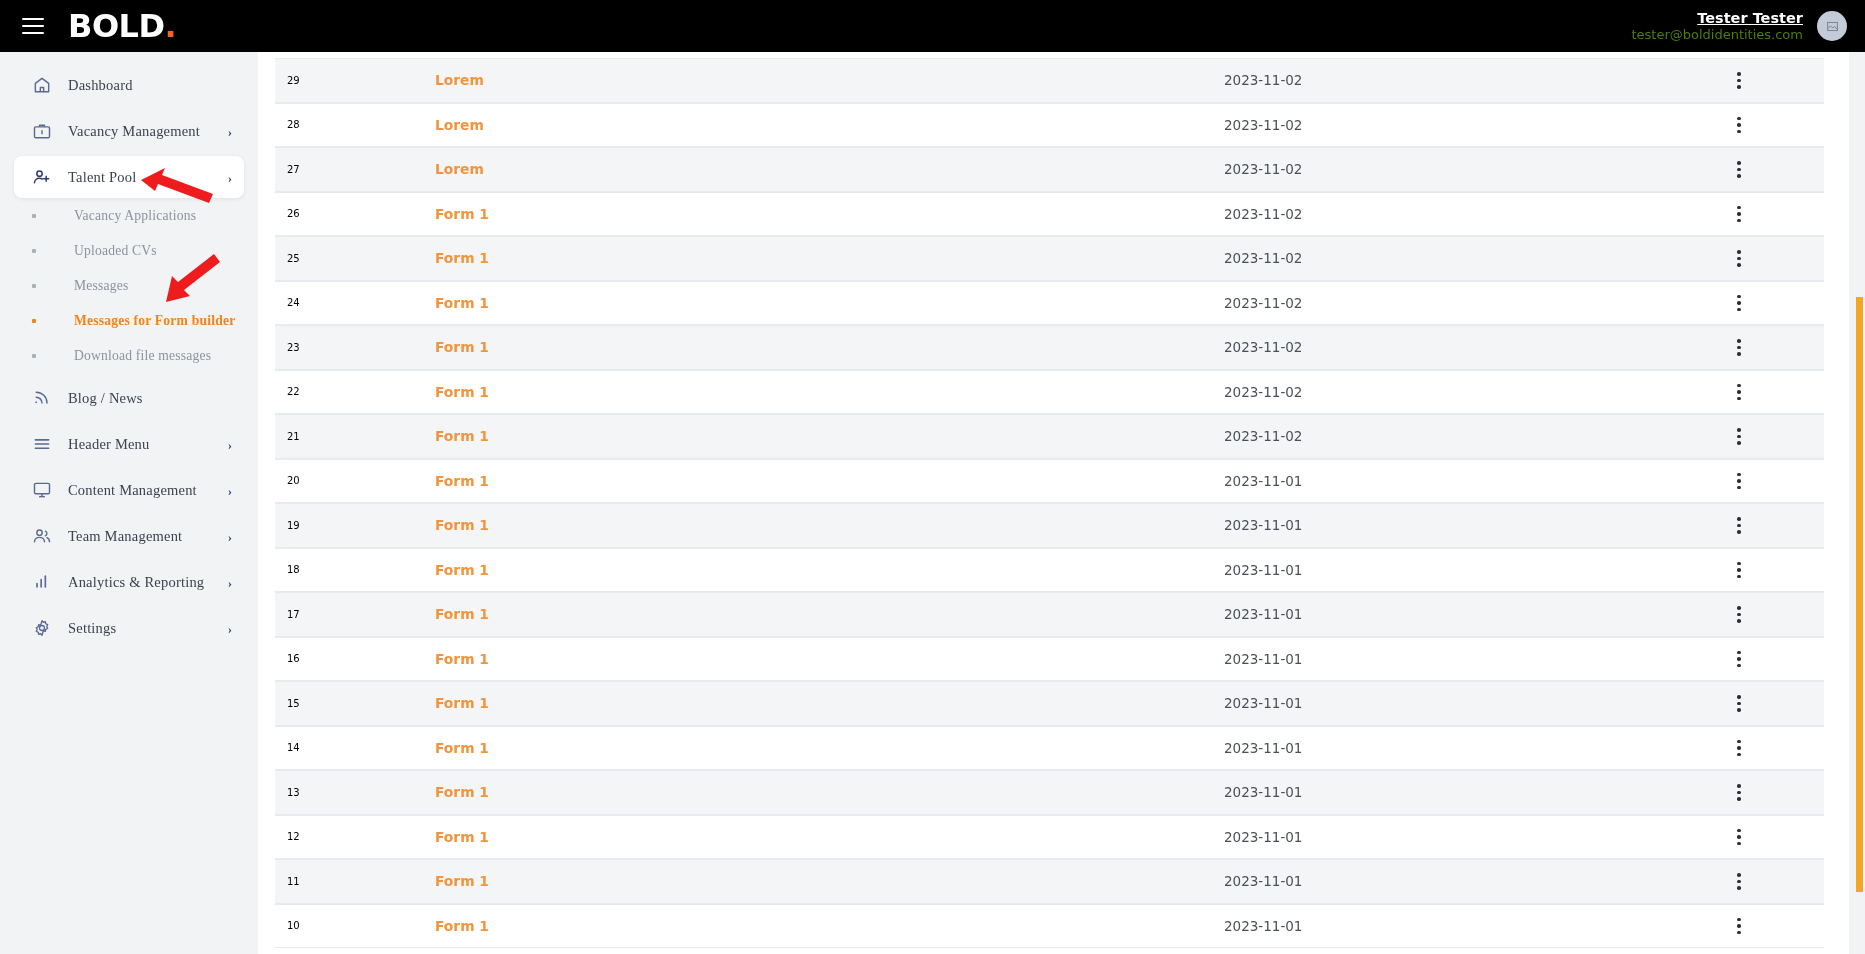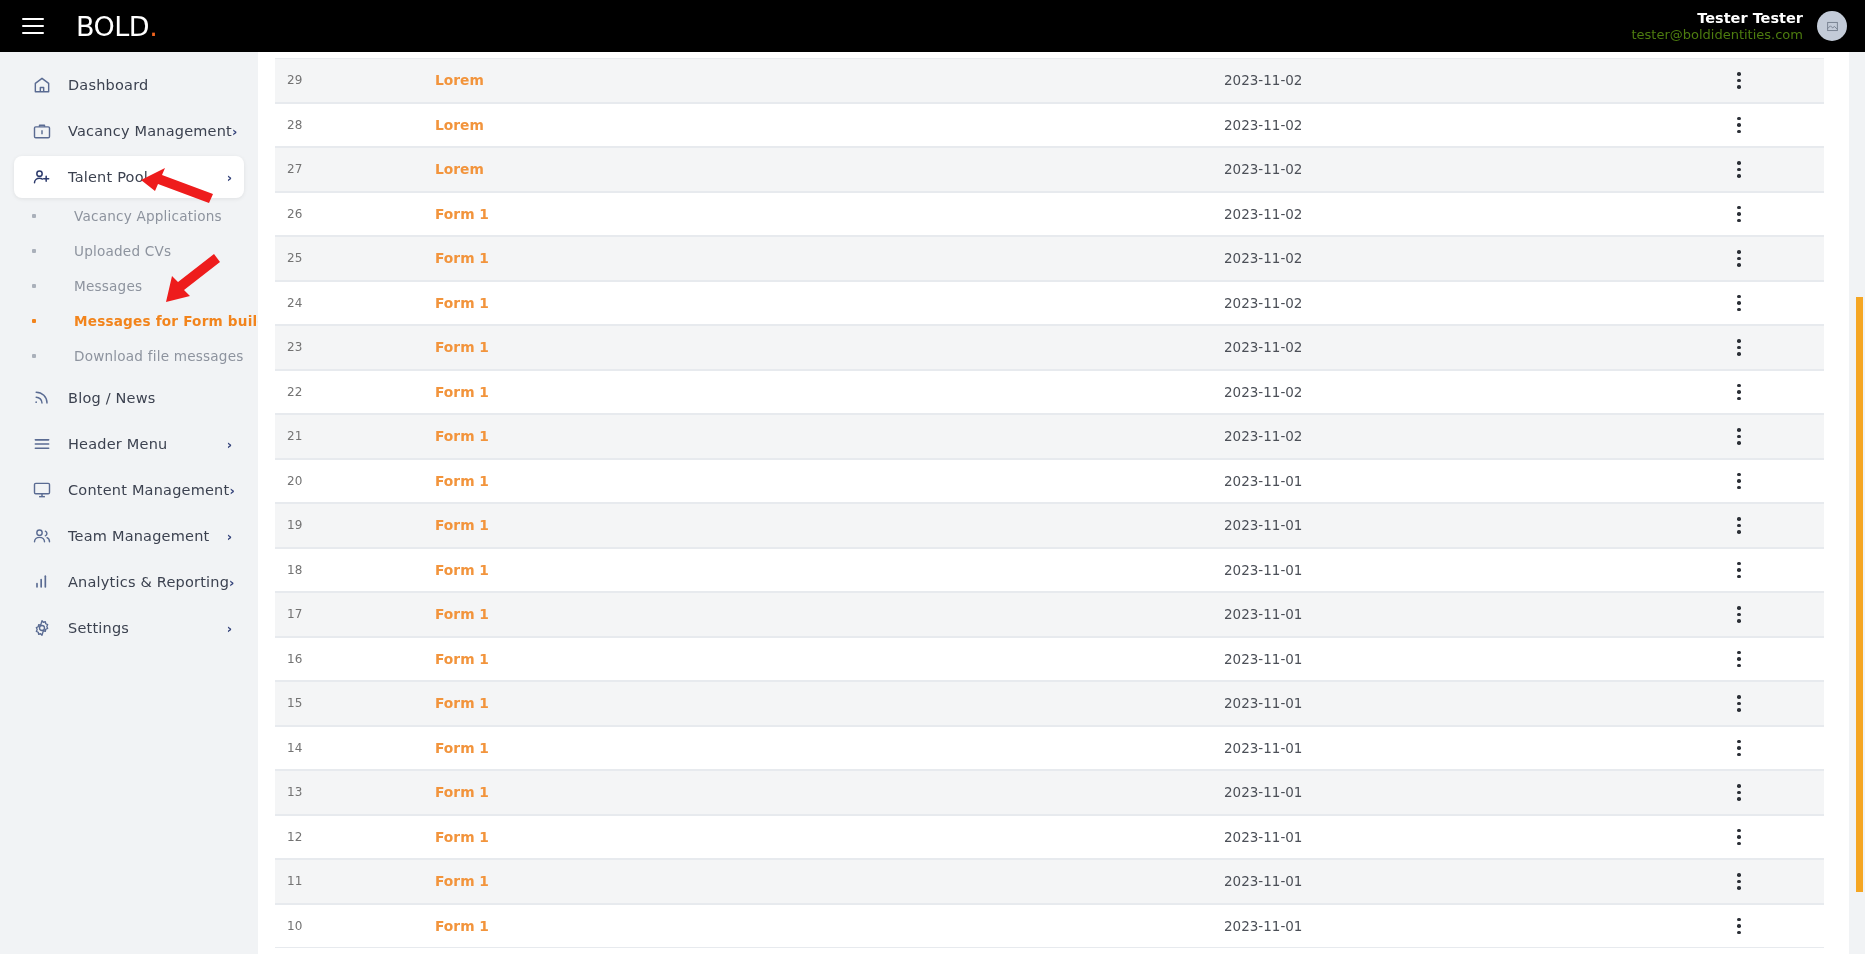--- a/index.html
+++ b/index.html
@@ -20,47 +20,48 @@
   }
   .hamburger {
     width: 22px; height: 16px;
     margin-left: 22px;
     display: flex; flex-direction: column; justify-content: space-between;
     cursor: pointer;
   }
   .hamburger span { display:block; height: 2px; background: #ffffff; border-radius: 1px; }
 
   .brand {
-    margin-left: 32px;
-    font-size: 27px; font-weight: 400; letter-spacing: -0.5px;
+    margin-left: 24px;
+    font-size: 32px; font-weight: 700; letter-spacing: -0.5px;
     color: #ffffff; line-height: 1;
   }
   .brand .dot { color: #f2641e; }
 
   .topbar-right {
     margin-left: auto; margin-right: 18px;
     display: flex; align-items: center; gap: 14px;
   }
   .user-text { text-align: right; line-height: 1.25; }
-  .user-name { font-size: 14.5px; font-weight: 700; color: #ffffff; }
+  .user-name { font-size: 14.5px; font-weight: 700; color: #ffffff; text-decoration: underline; }
   .user-email { font-size: 13px; color: #4d7c0f; }
   .avatar {
     width: 30px; height: 30px; border-radius: 50%;
     background: #c3cbd8;
     display: flex; align-items: center; justify-content: center;
     font-size: 7px; color: #6b7585; overflow: hidden;
   }
 
   
   .sidebar {
     position: absolute; top: 52px; left: 0;
     width: 258px; height: 902px;
     background: #f1f3f5;
     padding-top: 12px;
     overflow: hidden;
+    font-family: Liberation Serif, serif;
   }
   .nav-item {
     position: relative;
     height: 42px;
     margin: 0 14px 0 14px;
     display: flex; align-items: center;
     padding-left: 17px;
     border-radius: 8px;
     cursor: pointer;
   }
@@ -122,21 +123,21 @@
   .trow {
     display: flex; align-items: center;
     height: 44.5px;
     border-top: 1px solid #e7eaee;
     border-bottom: 1px solid #e7eaee;
     background: #ffffff;
   }
   .trow.alt { background: #f4f5f6; }
   .c-id {
     width: 100px; padding-left: 12px;
-    font-size: 12px; color: #737373;
+    font-size: 10px; color: #000000;
   }
   .c-name {
     flex: 1 1 auto; padding-left: 60px;
     font-size: 13.8px; color: #f2943c; font-weight: 600;
     cursor: pointer;
   }
   .c-date {
     width: 430px; 
     font-size: 13.5px; color: #4b4f57;
   }

